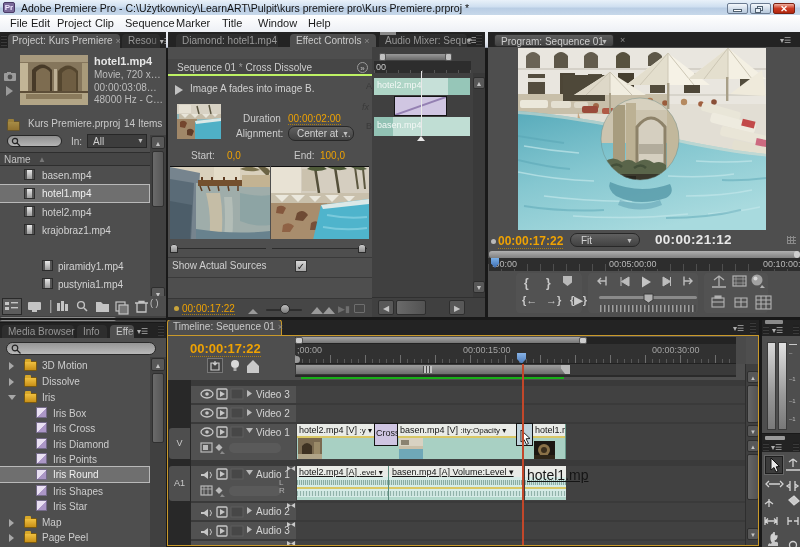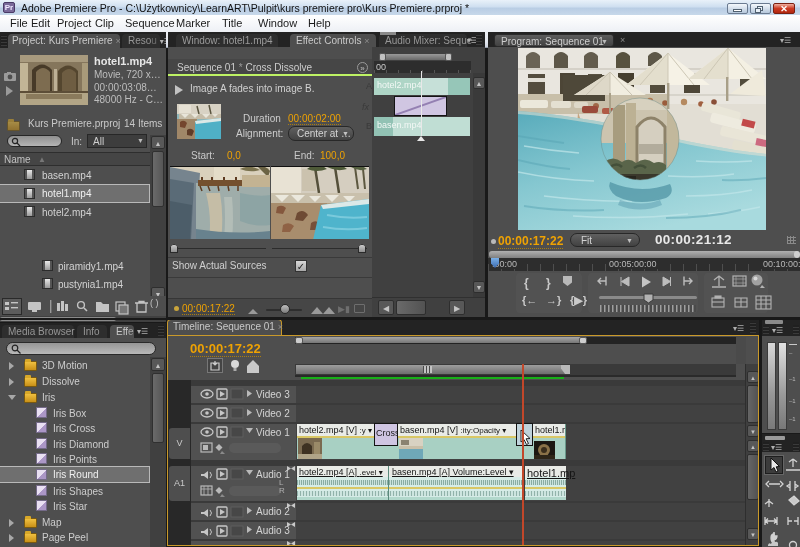--- a/index.html
+++ b/index.html
@@ -107,20 +107,24 @@
         <span class="abs nw" style="left:42px;top:4px">basen.mp4</span>
       </div>
     <div class="abs row-sel" style="left:0;top:19px;width:149px;height:17px">
         <div class="clipicon" style="left:24px;top:3px"></div>
         <span class="abs nw" style="left:42px;top:3px;color:#f0f0f0">hotel1.mp4</span>
       </div>
     <div class="abs" style="left:0;top:36px;width:150px;height:18px">
         <div class="clipicon" style="left:24px;top:4px"></div>
         <span class="abs nw" style="left:42px;top:5px">hotel2.mp4</span>
       </div>
+    <div class="abs" style="left:0;top:54px;width:150px;height:18px">
+        <div class="clipicon" style="left:24px;top:4px"></div>
+        <span class="abs nw" style="left:42px;top:5px">krajobraz1.mp4</span>
+      </div>
     <div class="abs" style="left:0;top:90px;width:150px;height:18px">
         <div class="clipicon" style="left:42px;top:4px"></div>
         <span class="abs nw" style="left:58px;top:5px">piramidy1.mp4</span>
       </div>
     <div class="abs" style="left:0;top:108px;width:150px;height:18px">
         <div class="clipicon" style="left:42px;top:4px"></div>
         <span class="abs nw" style="left:58px;top:5px">pustynia1.mp4</span>
       </div>
   </div>
 
@@ -229,21 +233,21 @@
         <span class="abs nw" style="left:42px;top:3px">Page Peel</span>
       </div>
   </div>
   <div class="abs" style="left:150px;top:19px;width:16px;height:190px;background:#404040">
     <div class="scrup" style="left:1px;top:1px;width:14px;height:13px;font-size:7px;line-height:13px">▲</div>
     <div class="abs" style="left:2px;top:16px;width:12px;height:70px;background:linear-gradient(90deg,#6a6a6a,#565656);border:1px solid #303030;border-radius:2px"></div>
   </div>
 </div>
 
 <div class="tabbar" style="left:168px;top:32px;width:317px;height:15px">
-  <div class="tab" style="left:8px;width:102px;color:#9a9a9a;text-align:center">Window: hotel1.mp4</div>
+  <div class="tab" style="left:8px;width:102px;color:#9a9a9a;text-align:center">Diamond: hotel1.mp4</div>
   <div class="tab act" style="left:122px;width:86px">Effect Controls <span class="x">×</span></div>
   <div class="tab" style="left:211px;width:88px">Audio Mixer: Seque</div>
   <div class="pmenu" style="left:299px;top:4px">▾☰</div>
   <div class="grip" style="right:3px;top:2px;height:11px"></div>
   <div class="abs" style="left:212px;top:0;width:16px;height:3px;background:#8a8a8a"></div>
 </div>
 <div class="panel" style="left:168px;top:47px;width:317px;height:270px;overflow:hidden">
 
   <div class="abs" style="left:0;top:12px;width:204px;height:17px;background:#464646;border-bottom:2px solid #bef264">
     <span class="abs" style="left:9px;top:3px;color:#cdcdcd;font-size:10px">Sequence 01 <span style="color:#9a9a9a">*</span> Cross Dissolve</span>
@@ -598,20 +602,29 @@
   <div class="abs" style="left:79px;top:23px;width:12px;height:13px"><svg width="12" height="13">
         <path d="M6,0 l6,6 v7 h-12 v-7 Z" fill="#c9c9c9"></path>
       </svg></div>
 
   <div class="abs" style="left:127px;top:1px;width:441px;height:7px;background:#232323">
     <div class="abs" style="left:0;top:0;width:292px;height:6px;background:linear-gradient(180deg,#a6a6a6,#767676);border-radius:3px"></div>
     <div class="abs" style="left:0;top:0;width:8px;height:7px;background:#cdcdcd;border-radius:2px;border:1px solid #555"></div>
     <div class="abs" style="left:284px;top:0;width:8px;height:7px;background:#cdcdcd;border-radius:2px;border:1px solid #555"></div>
   </div>
 
+  <div class="abs" style="left:127px;top:8px;width:441px;height:20px;background:#313131;border-bottom:1px solid #222;overflow:hidden">
+    <div class="abs" style="left:0;top:15px;width:441px;height:5px;background:repeating-linear-gradient(90deg,#585858 0 1px,transparent 1px 7px)"></div>
+    <div class="abs" style="left:0;top:11px;width:441px;height:9px;background:repeating-linear-gradient(90deg,#6e6e6e 0 1px,transparent 1px 35px)"></div>
+    <span class="abs" style="left:2px;top:1px;color:#a5a5a5;font-size:9px;background:#313131">;00:00</span>
+    <span class="abs" style="left:166px;top:1px;color:#a5a5a5;font-size:9px;background:#313131;padding:0 2px">00:00:15:00</span>
+    <span class="abs" style="left:355px;top:1px;color:#a5a5a5;font-size:9px;background:#313131;padding:0 2px">00:00:30:00</span>
+    <circle class="abs" style="left:-2px;top:12px;width:7px;height:7px;border-radius:50%;background:#9a9a9a"></circle>
+    <div class="abs" style="left:222px;top:9px;width:9px;height:11px;background:linear-gradient(180deg,#88b4e8,#4a78b8);clip-path:polygon(0 0,100% 0,100% 55%,50% 100%,0 55%)"></div>
+  </div>
   <div class="abs" style="left:568px;top:1px;width:10px;height:27px;background:#4a4a4a"></div>
 
   <div class="abs" style="left:127px;top:28px;width:441px;height:11px;background:#3a3a3a">
     <div class="abs" style="left:1px;top:1px;width:273px;height:9px;background:linear-gradient(180deg,#9e9e9e,#6e6e6e)"></div>
     <div class="abs" style="left:128px;top:2px;width:9px;height:7px;background:repeating-linear-gradient(90deg,#4a4a4a 0 1px,#c2c2c2 1px 3px)"></div>
     <div class="abs" style="left:266px;top:1px;width:9px;height:9px;background:#b9b9b9;clip-path:polygon(0 0,100% 0,100% 100%,45% 100%,0 40%)"></div>
   </div>
 
   <div class="abs" style="left:133px;top:41px;width:263px;height:2px;background:#18b018"></div>
   <div class="abs" style="left:127px;top:39px;width:441px;height:2px;background:#2a2a2a"></div>
@@ -747,21 +760,21 @@
   <div class="abs" style="left:129px;top:130px;width:269px;height:34px;background:#d6ece7"></div>
   <div class="abs" style="left:129px;top:130px;width:269px;height:11px;background:#e9ebe7"></div>
   <div class="abs" style="left:129px;top:144px;width:269px;height:5px;background:repeating-linear-gradient(90deg,rgba(62,108,95,.5) 0 1px,rgba(62,108,95,.08) 1px 2px)"></div>
   <div class="abs" style="left:129px;top:155px;width:269px;height:5px;background:repeating-linear-gradient(90deg,rgba(62,108,95,.45) 0 1px,rgba(62,108,95,.06) 1px 3px)"></div>
   <div class="abs" style="left:129px;top:151px;width:269px;height:2px;background:#d9c765"></div>
   <div class="abs" style="left:129px;top:161px;width:269px;height:3px;background:#b2d8cc"></div>
   <span class="abs" style="left:131px;top:131px;color:#151515;font-size:9px;text-decoration:underline;white-space:nowrap">hotel2.mp4 [A] <span style="font-size:8px">.evel ▾</span></span>
   <div class="abs" style="left:220px;top:130px;width:1px;height:34px;background:#5a8a7c"></div>
   <span class="abs" style="left:224px;top:131px;color:#151515;font-size:9px;text-decoration:underline;white-space:nowrap">basen.mp4 [A] Volume:Level ▾</span>
   <div class="abs" style="left:355px;top:130px;width:2px;height:34px;background:#3a3a3a"></div>
-  <span class="abs" style="left:359px;top:131px;color:#151515;font-size:11px;text-decoration:underline;white-space:nowrap">hotel1.mp</span>
+  <span class="abs" style="left:359px;top:131px;color:#151515;font-size:14px;text-decoration:underline;white-space:nowrap">hotel1.mp</span>
 
   <svg class="abs" style="left:352px;top:93px" width="12" height="17">
       <path d="M1,1 L1,13 L4,10.5 L6.5,15.5 L8.5,14.5 L6,9.8 L10,9.5 Z" fill="#fff" stroke="#222" stroke-width="1"></path>
     </svg>
 
   <div class="abs" style="left:354px;top:28px;width:2px;height:183px;background:#c2472a"></div>
 
   <div class="abs" style="left:577px;top:28px;width:15px;height:183px;background:#3f3f3f;border-left:1px solid #2e2e2e">
     <div class="scrup" style="left:1px;top:7px;width:12px;height:12px;font-size:6px;line-height:12px">▲</div>
     <div class="abs" style="left:1px;top:21px;width:12px;height:38px;background:linear-gradient(90deg,#666,#525252);border:1px solid #2e2e2e;border-radius:2px"></div>

